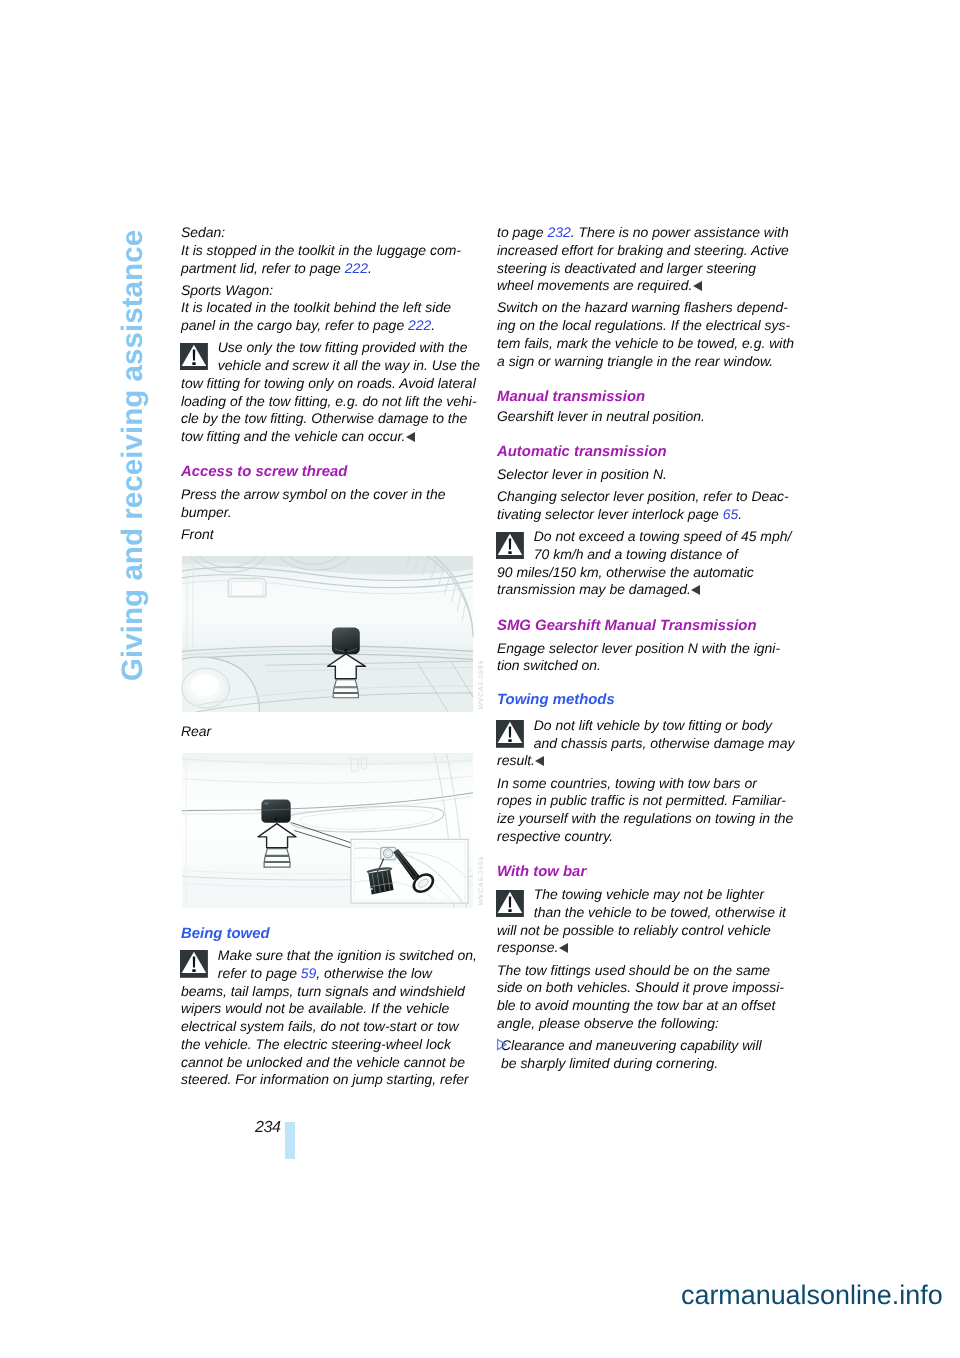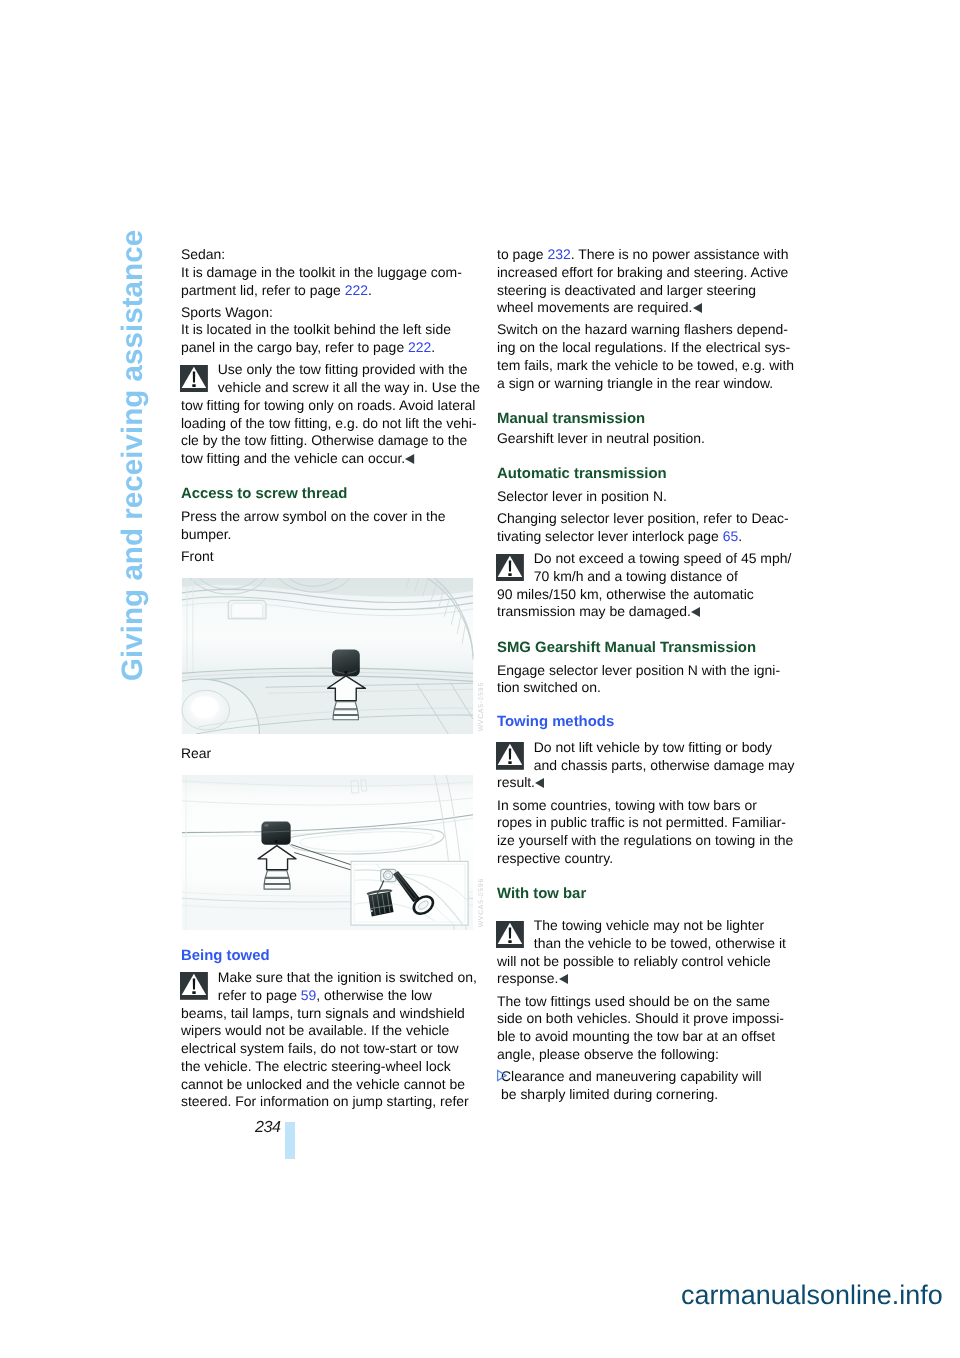--- a/index.html
+++ b/index.html
@@ -9,27 +9,27 @@
 
   .chapter-title{
     position:absolute; left:0; top:0;
     transform-origin:0 0;
     transform:translate(115.5px,681px) rotate(-90deg);
     white-space:nowrap;
     font-size:29.5px; font-weight:bold; letter-spacing:0.06px;
     color:#87c8f3;
   }
 
-  .col{position:absolute; top:246px; width:296px;}
+  .col{position:absolute; top:224px; width:296px;font-style:italic;}
   .col-left{left:181px;}
   .col-right{left:497px;}
 
   p{margin:0; font-size:13.96px; line-height:17.75px; color:#0b0b0b; white-space:nowrap;}
   p.gap{margin-top:4.4px;}
-  .h2{font-size:14.9px; font-weight:bold; color:#14532d; line-height:18.33px; margin:0; white-space:nowrap;}
+  .h2{font-size:14.9px; font-weight:bold; color:#a21caf; line-height:18.33px; margin:0; white-space:nowrap;}
   .h2.dark{color:#2f58ee;}
   .h2.gap{margin-top:17.3px;}
   .pg{color:#2f44e8;}
   .endmark{display:inline-block; width:9.2px; height:10px; margin-left:0.3px; position:relative; top:0.8px; font-size:0; line-height:0;}
 
   .warn{position:relative;}
   .warn .ico{position:absolute; left:-0.8px; top:3.4px; width:27.9px; height:27.8px; display:block;}
   .warn p.ind{padding-left:36.8px;}
   .ico svg{display:block;}
 
@@ -51,21 +51,21 @@
   .watermark{position:absolute; left:681px; top:1282px; font-size:26.9px; line-height:26.9px; color:#0c4a6e; letter-spacing:0px;}
 </style>
 </head>
 <body>
 
 <div class="page">
   <div class="chapter-title">Giving and receiving assistance</div>
 
   <div class="col col-left">
     <p>Sedan:</p>
-    <p>It is damage in the toolkit in the luggage com-</p>
+    <p>It is stopped in the toolkit in the luggage com-</p>
     <p><span>partment lid, refer to page </span><span class="pg">222</span>.</p>
 
     <p class="gap">Sports Wagon:</p>
     <p>It is located in the toolkit behind the left side</p>
     <p><span>panel in the cargo bay, refer to page </span><span class="pg">222</span>.</p>
 
     <div class="warn" style="margin-top:4.4px">
       <span class="ico">
           <svg width="27.9" height="27.8" viewBox="0 0 27.9 27.8">
             <rect x="0" y="0" width="27.9" height="27.8" fill="#2f3639"></rect>
@@ -389,21 +389,21 @@
               <path d="M9.2 0 L9.2 10 L0 5 Z" fill="#343c3f"></path>
             </svg></span></p>
     </div>
 
     <p class="gap">In some countries, towing with tow bars or</p>
     <p>ropes in public traffic is not permitted. Familiar-</p>
     <p>ize yourself with the regulations on towing in the</p>
     <p>respective country.</p>
 
     <div class="h2 gap">With tow bar</div>
-    <div class="warn" style="margin-top:14px">
+    <div class="warn" style="margin-top:5px">
       <span class="ico">
           <svg width="27.9" height="27.8" viewBox="0 0 27.9 27.8">
             <rect x="0" y="0" width="27.9" height="27.8" fill="#2f3639"></rect>
             <path d="M13.9 1.7 L26.2 22.9 L1.7 22.9 Z" fill="#ffffff"></path>
             <path d="M12.8 6.5 L15.2 6.5 L15.0 17.6 L13.0 17.6 Z" fill="#0e1416"></path>
             <rect x="12.3" y="19.2" width="3.4" height="2.7" rx="0.3" fill="#0e1416"></rect>
           </svg>
         </span>
       <p class="ind">The towing vehicle may not be lighter</p>
       <p class="ind">than the vehicle to be towed, otherwise it</p>

